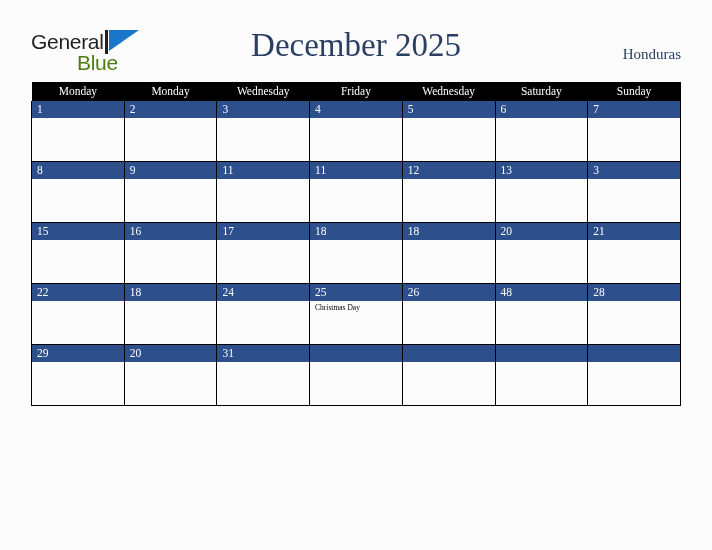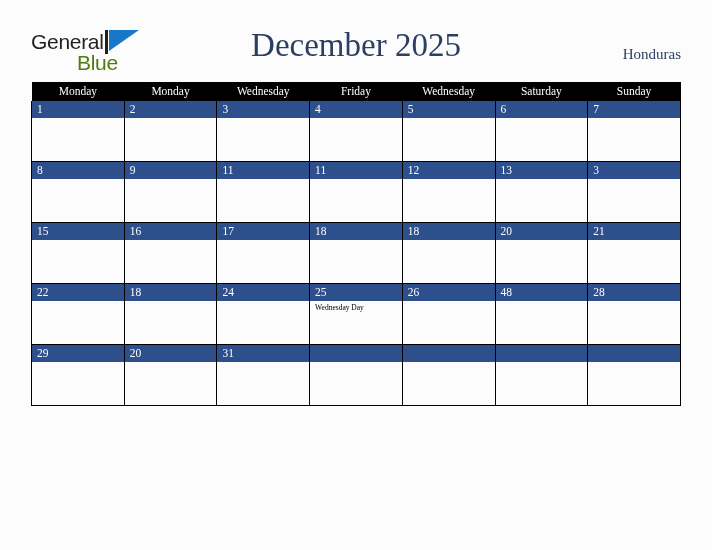--- a/index.html
+++ b/index.html
@@ -296,21 +296,21 @@
           <div class="daybar">18</div>
           <div class="events"></div>
         </td>
         <td>
           <div class="daybar">24</div>
           <div class="events"></div>
         </td>
         <td>
           <div class="daybar">25</div>
           <div class="events">
-            <div class="event">Wednesday Day</div>
+            <div class="event">Christmas Day</div>
           </div>
         </td>
         <td>
           <div class="daybar">26</div>
           <div class="events"></div>
         </td>
         <td>
           <div class="daybar">48</div>
           <div class="events"></div>
         </td>

